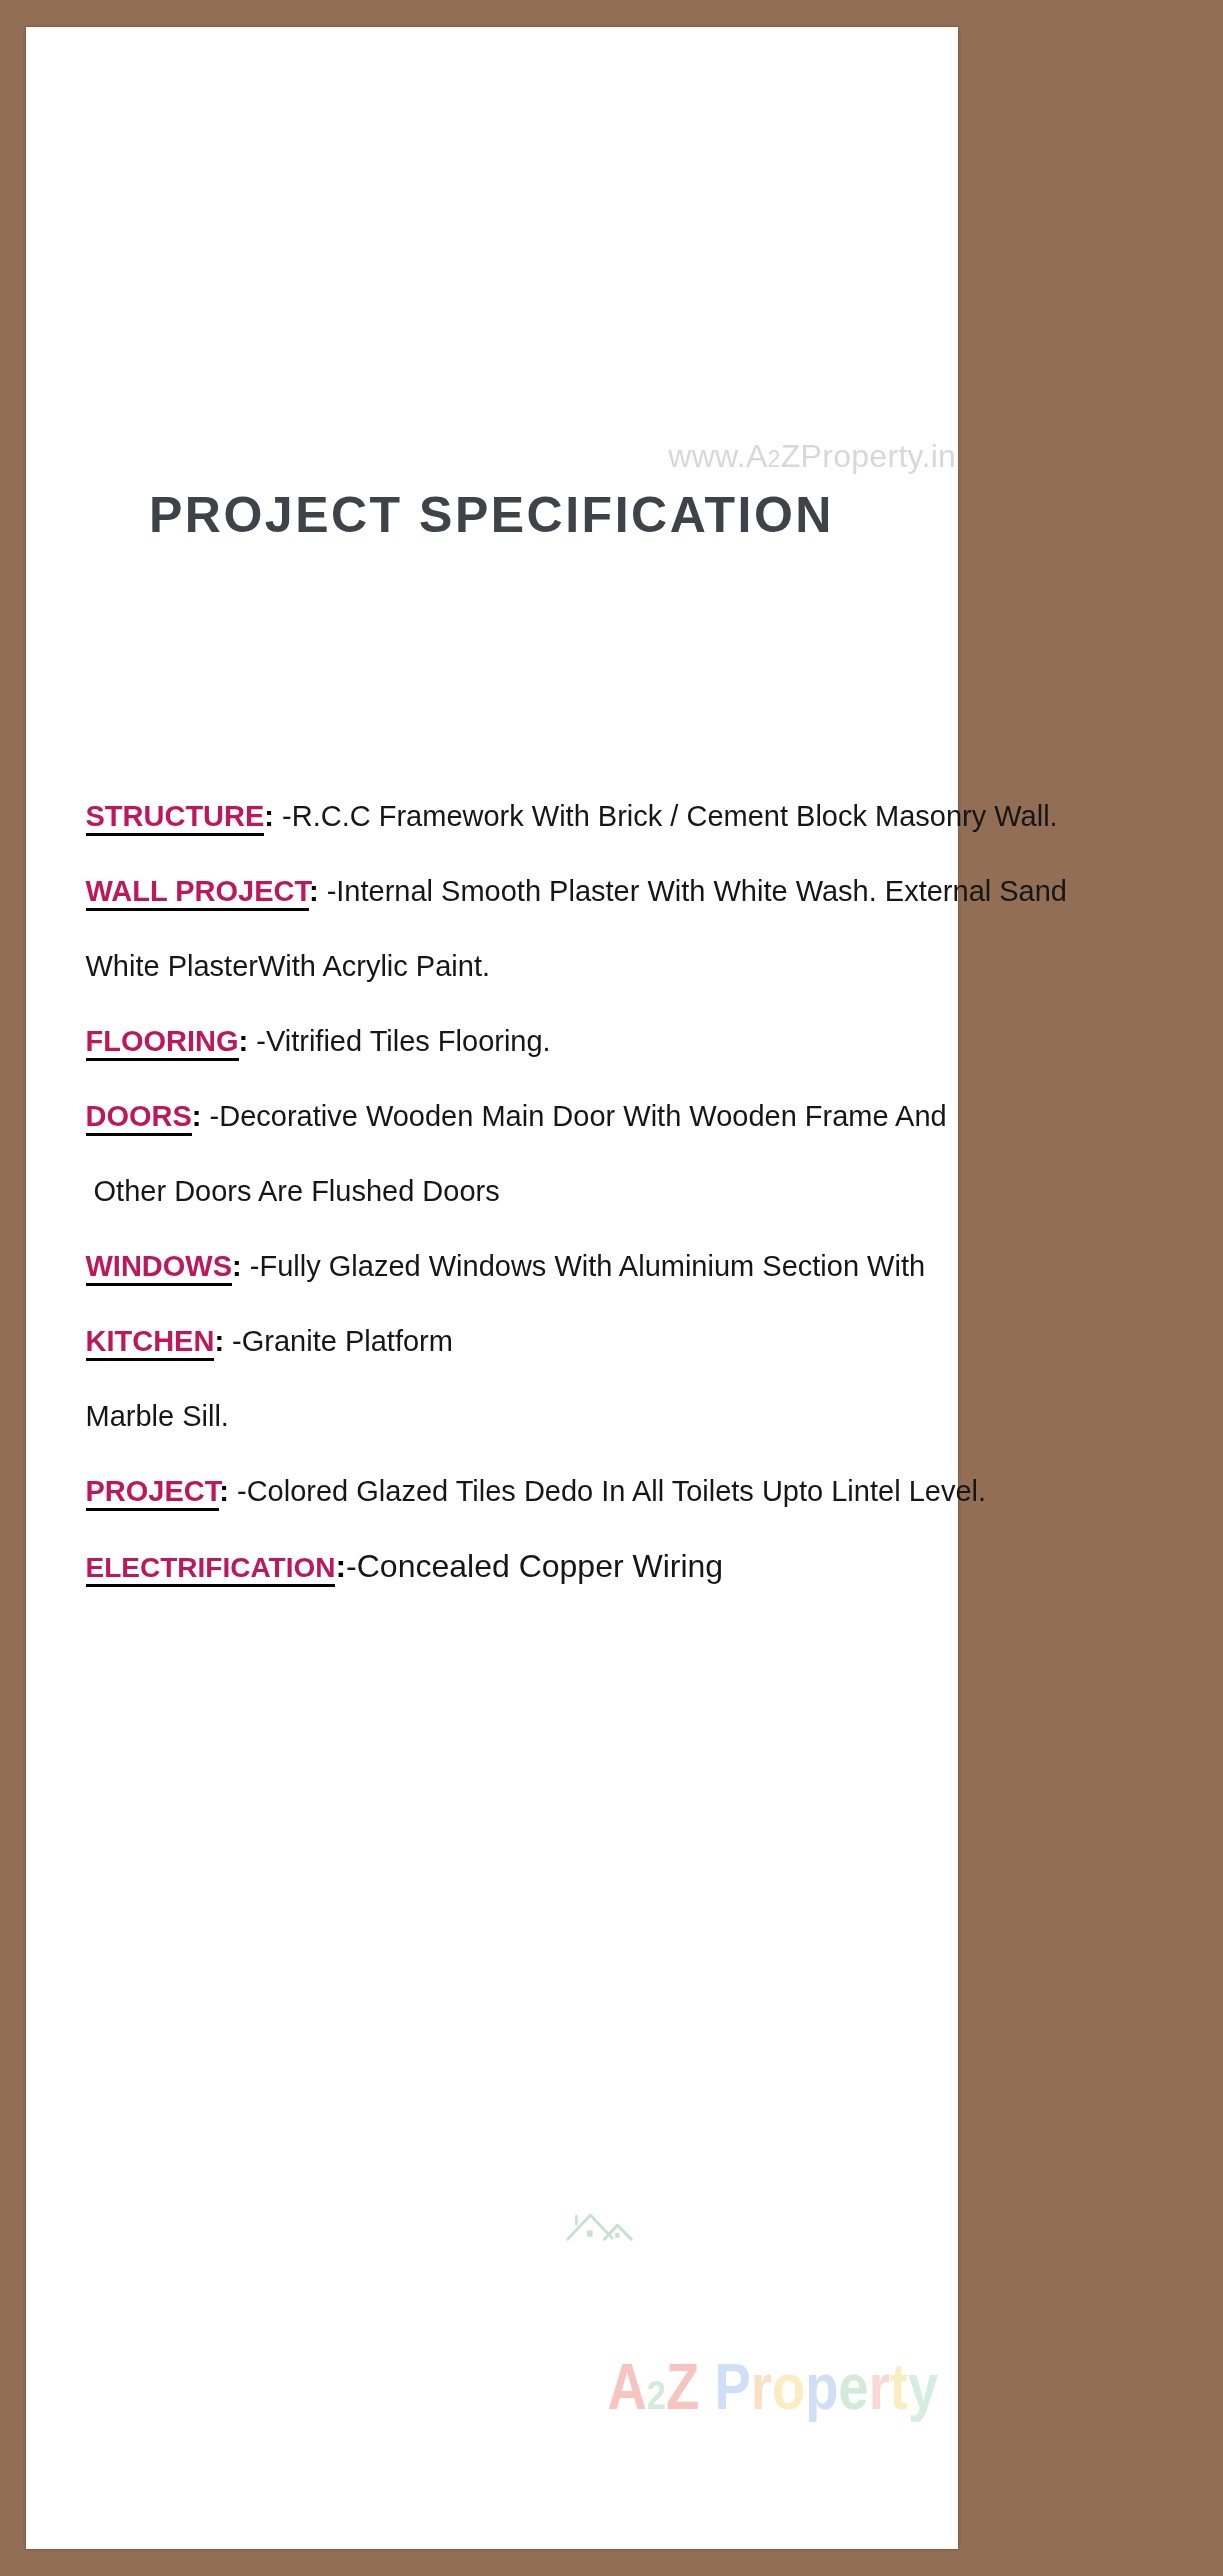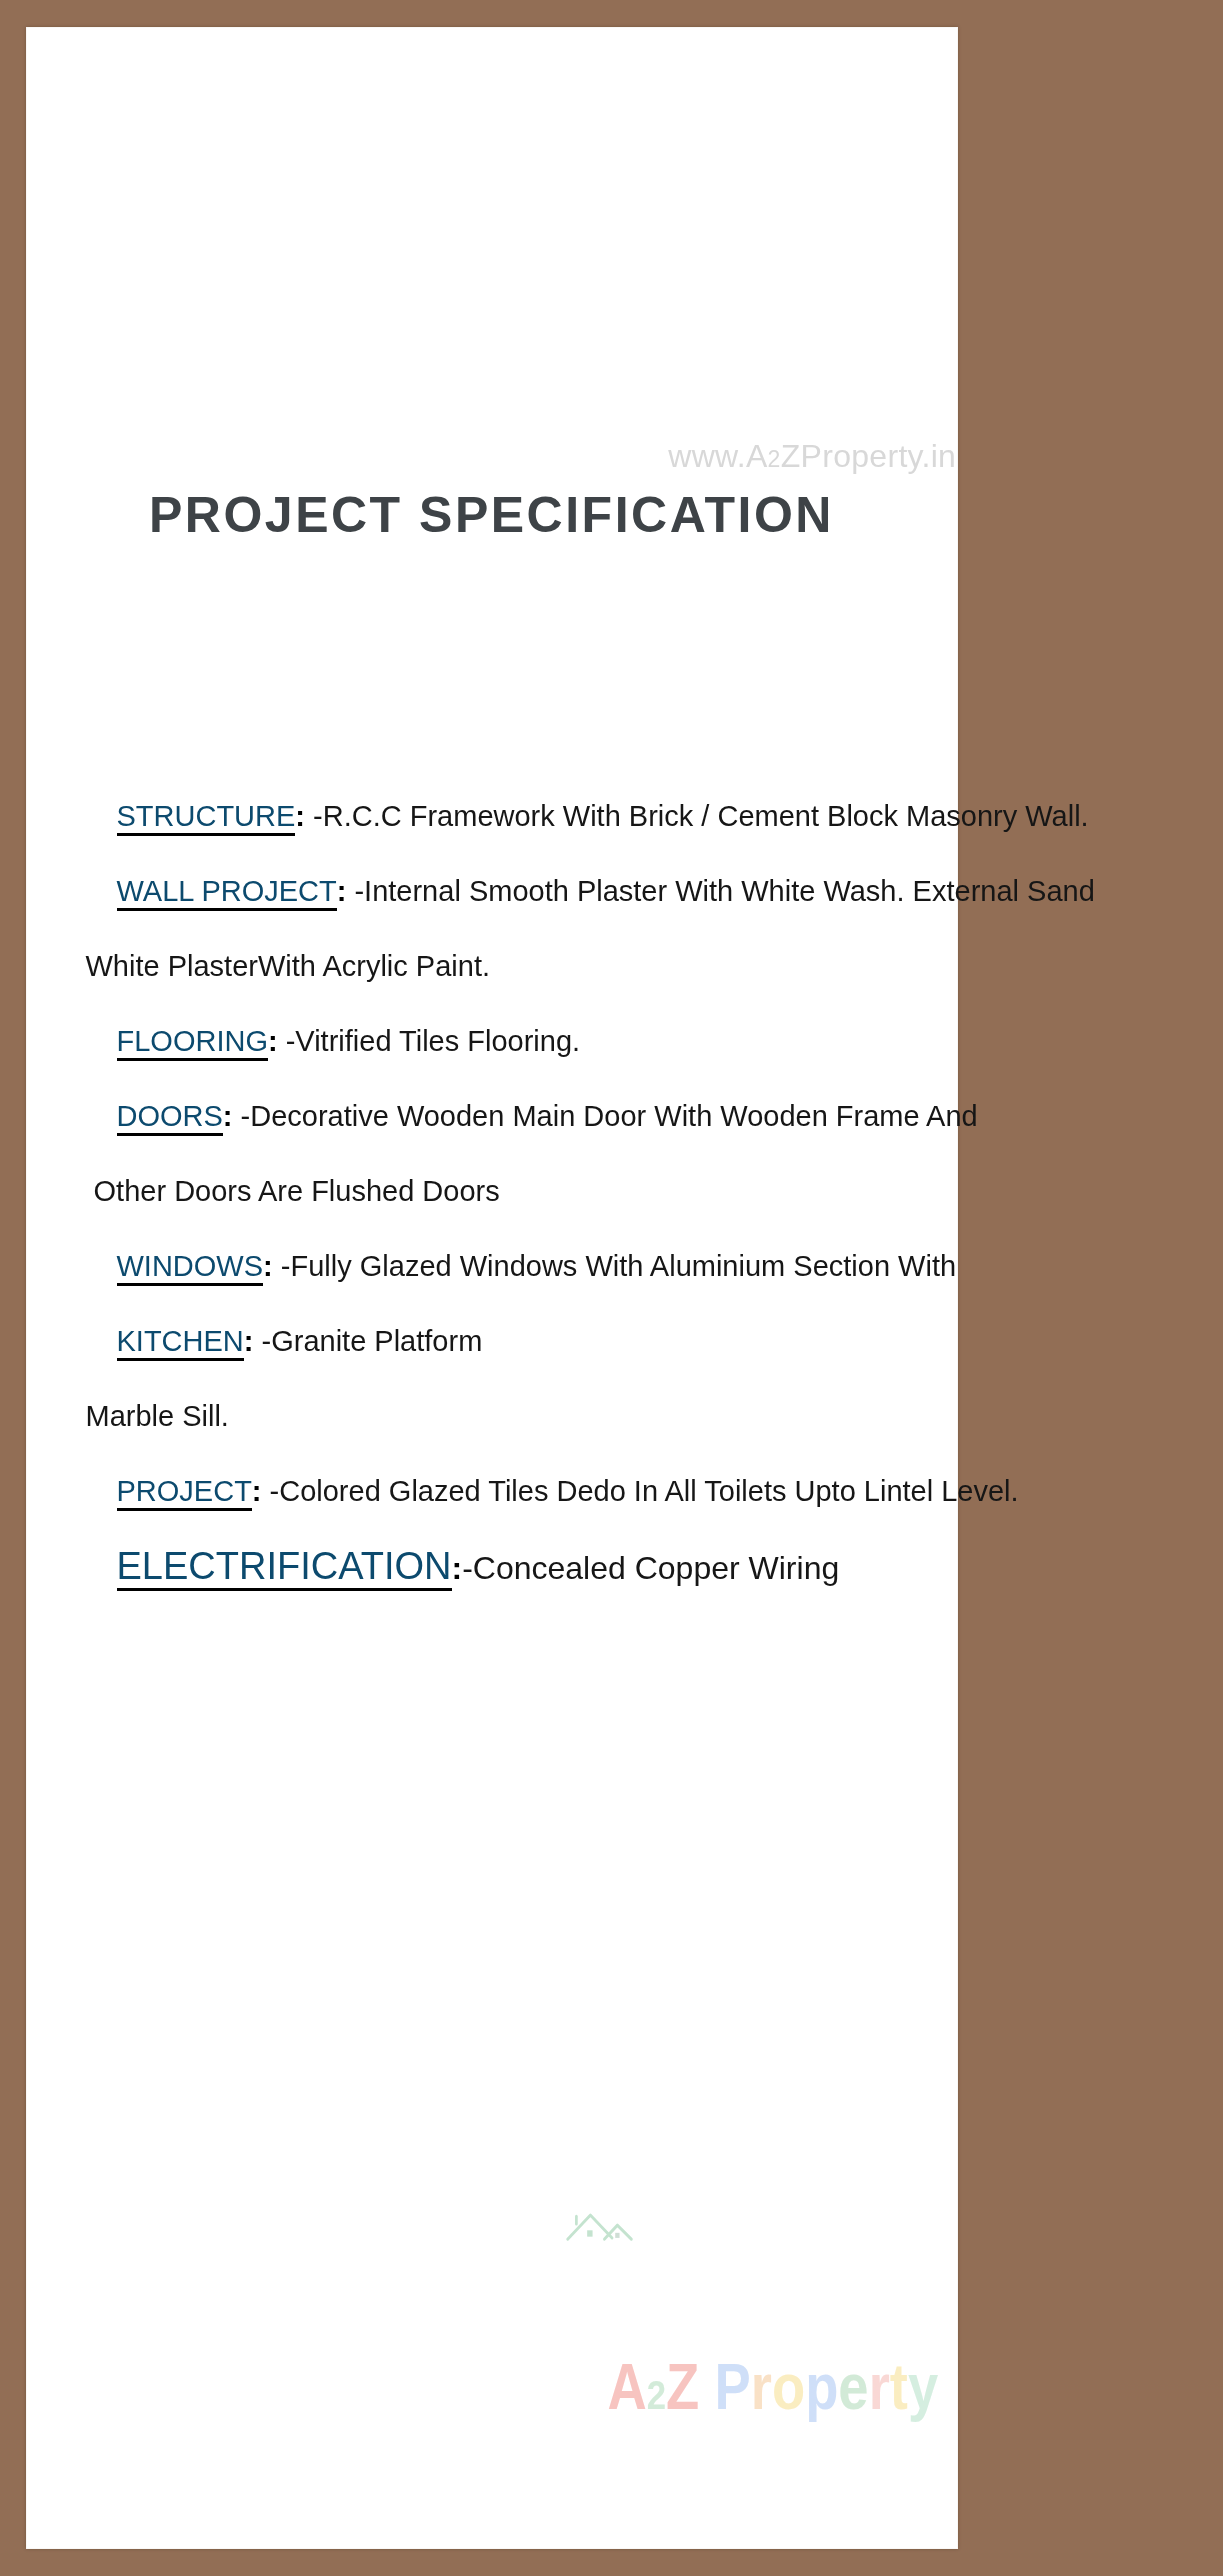--- a/index.html
+++ b/index.html
@@ -55,35 +55,34 @@
     top: 752px;
     width: 1109px;
     font-size: 29px;
     line-height: 75px;
     color: #161616;
   }
   .spec-line {
     white-space: pre;
   }
   .spec-label {
-    font-weight: 400;
-    color: #0c4a6e;
+    font-weight: 700;
+    color: #be185d;
     border-bottom: 3.2px solid #000000;
     padding-bottom: 1.3px;
-    margin-left: 31px;
   }
   .spec-colon {
     font-weight: 700;
     color: #000000;
   }
   .spec-line.large {
     font-size: 32px;
   }
   .spec-line.large .spec-label {
-    font-size: 38px;
+    font-size: 28px;
   }
   .logo {
     position: absolute;
     top: 2200px;
     left: 523px;
     font-size: 64px;
     line-height: 1;
     font-weight: 700;
     white-space: pre;
     transform: scaleX(0.85);

